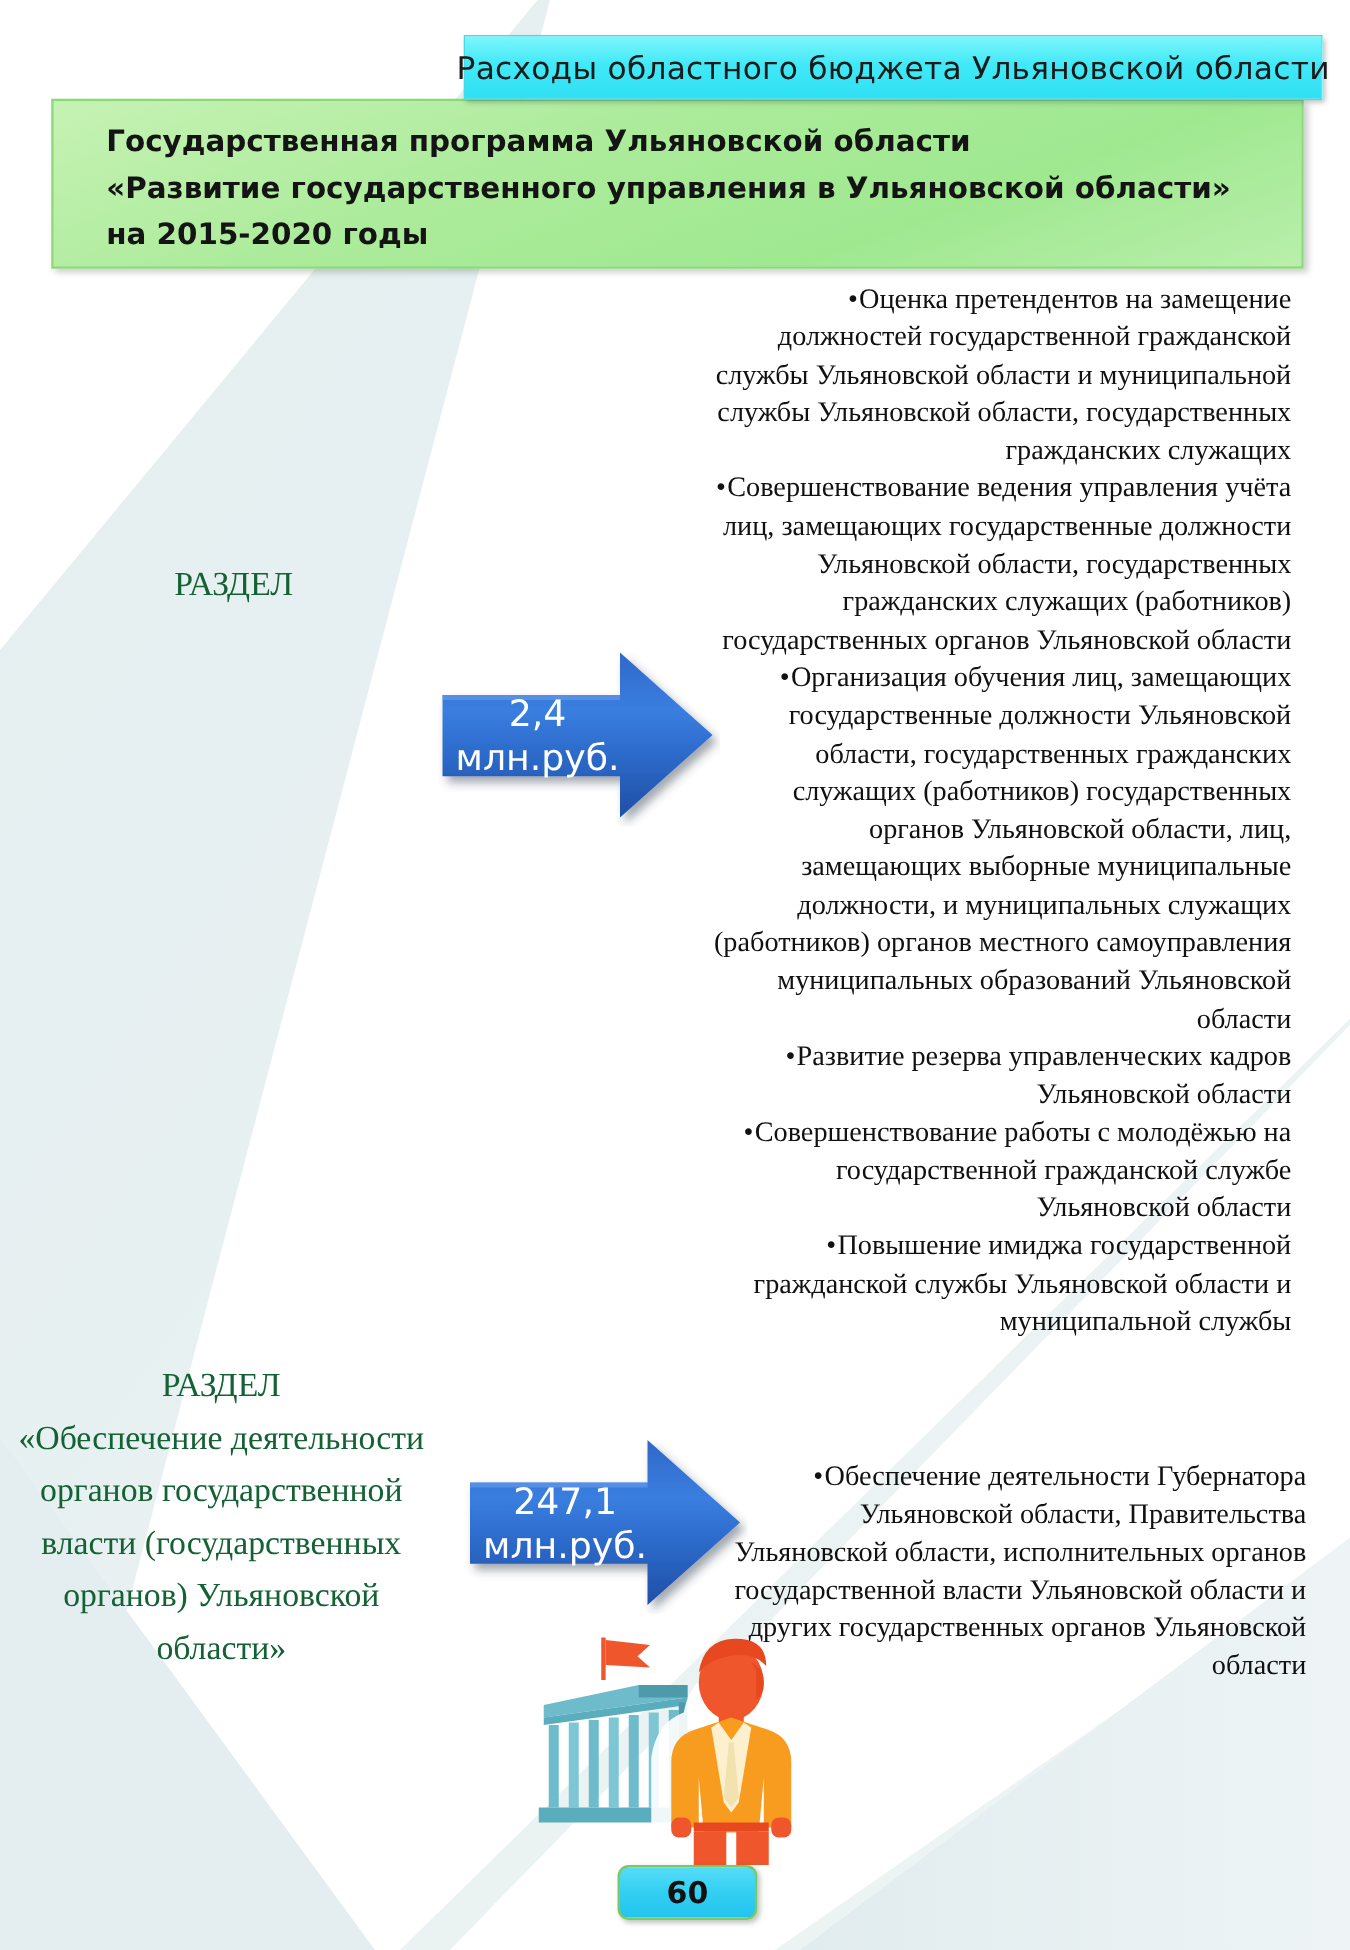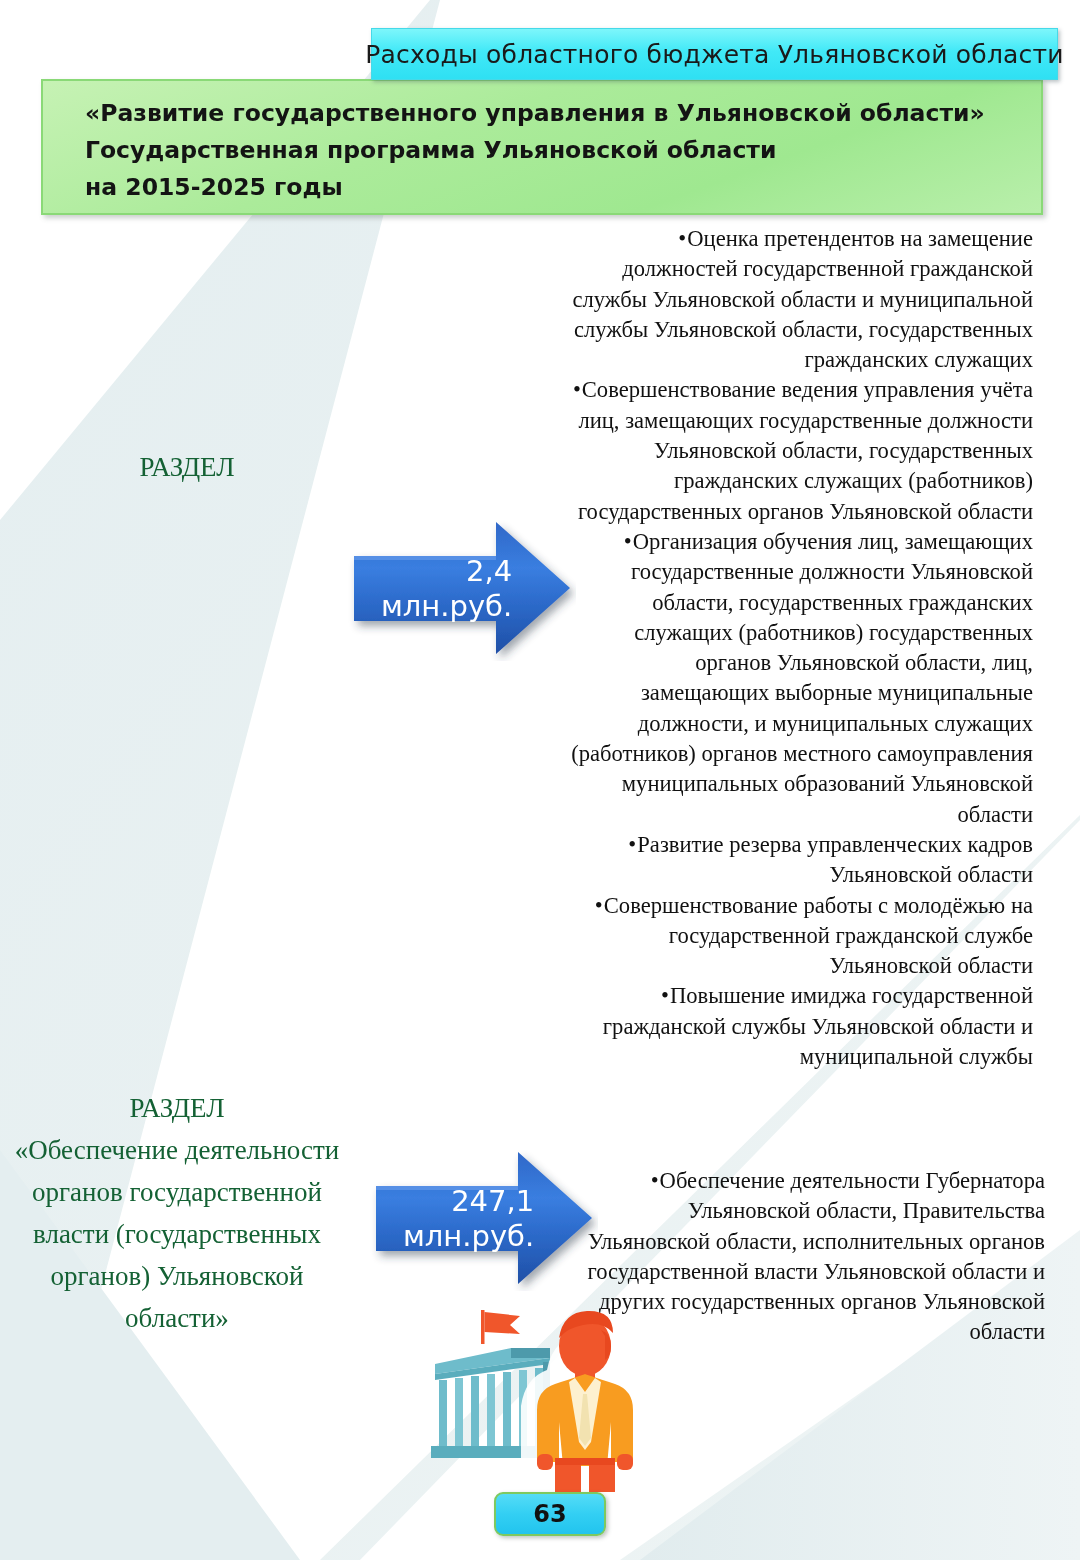--- a/index.html
+++ b/index.html
@@ -106,21 +106,21 @@
   #arrow-2 { left: 370px; top: 1146px; width: 228px; height: 145px; }
 
   .arrow-wrap svg { display: block; width: 100%; height: 100%; }
 
   .arrow-label {
     position: absolute;
     left: 0;
     top: 50%;
     transform: translateY(-50%);
     width: 72%;
-    text-align: right;
+    text-align: center;
     color: #ffffff;
     font-family: "DejaVu Sans", "Liberation Sans", sans-serif;
     font-size: 29px;
     line-height: 35px;
     pointer-events: none;
   }
 
   
   .bullets {
     position: absolute;
@@ -205,23 +205,23 @@
         <polygon points="0,1150 300,1560 0,1560" fill="#e4eef0"></polygon>
       </svg>
     </div>
   </div>
 
   <div class="cyan-bar">
     <span>Расходы областного бюджета Ульяновской области</span>
   </div>
 
   <div class="green-box">
+    <div class="line">Государственная программа Ульяновской области</div>
     <div class="line">«Развитие государственного управления в Ульяновской области»</div>
-    <div class="line">Государственная программа Ульяновской области</div>
-    <div class="line">на 2015-2025 годы</div>
+    <div class="line">на 2015-2020 годы</div>
   </div>
 
   <div class="section-title" id="section-1-title">
     <div>РАЗДЕЛ</div>
   </div>
 
   <div class="arrow-wrap" id="arrow-1">
     <svg viewBox="0 0 228 145" aria-hidden="true">
       <defs>
         <linearGradient id="arrGrad1" x1="0" y1="0" x2="0" y2="1">
@@ -330,16 +330,16 @@
         <rect x="140" y="173" width="26" height="27" fill="#f0562b"></rect>
         <rect x="174" y="173" width="26" height="27" fill="#f0562b"></rect>
 
         <rect x="122" y="162" width="16" height="16" rx="6" fill="#f0562b"></rect>
         <rect x="202" y="162" width="16" height="16" rx="6" fill="#f0562b"></rect>
       </g>
     </svg>
   </div>
 
   <div class="page-badge">
-    <span>63</span>
+    <span>60</span>
   </div>
 
 </div>
 
 </body></html>

